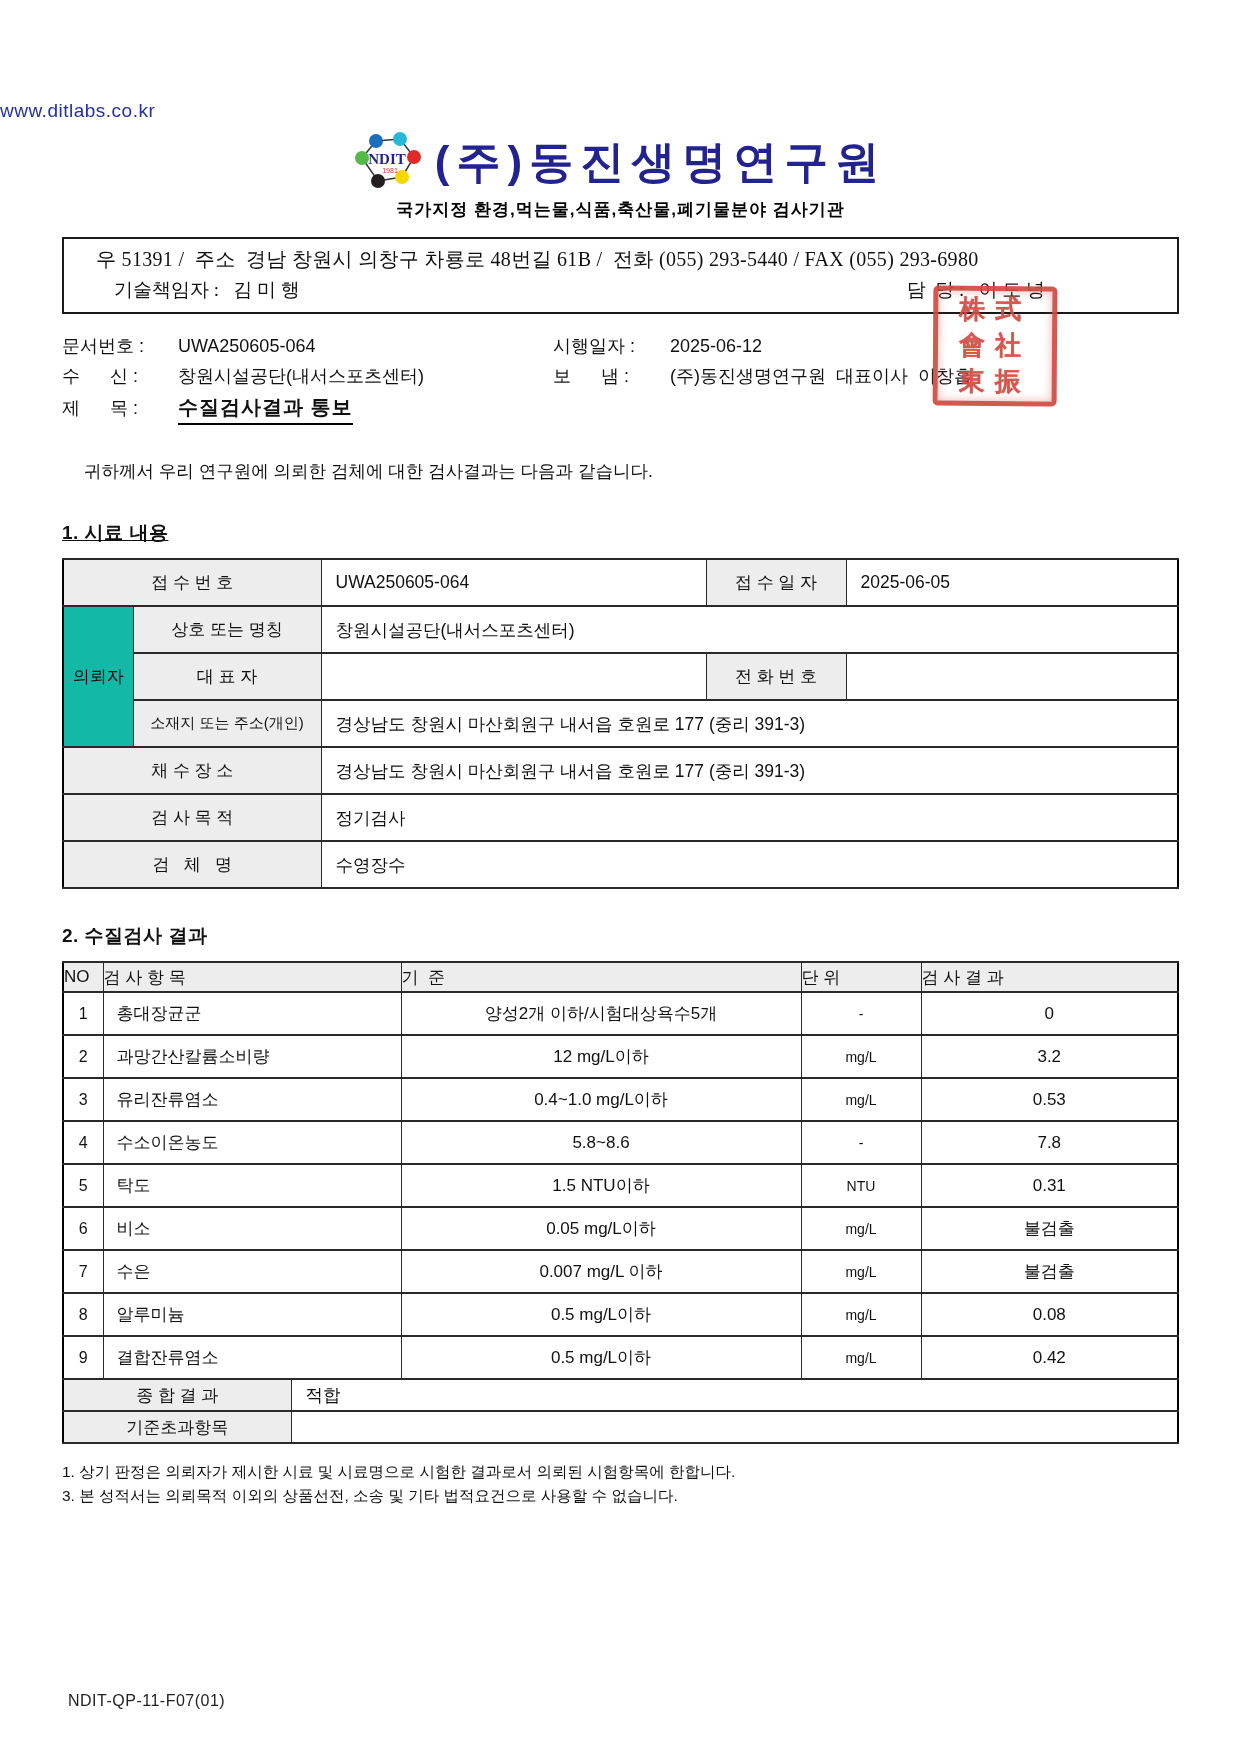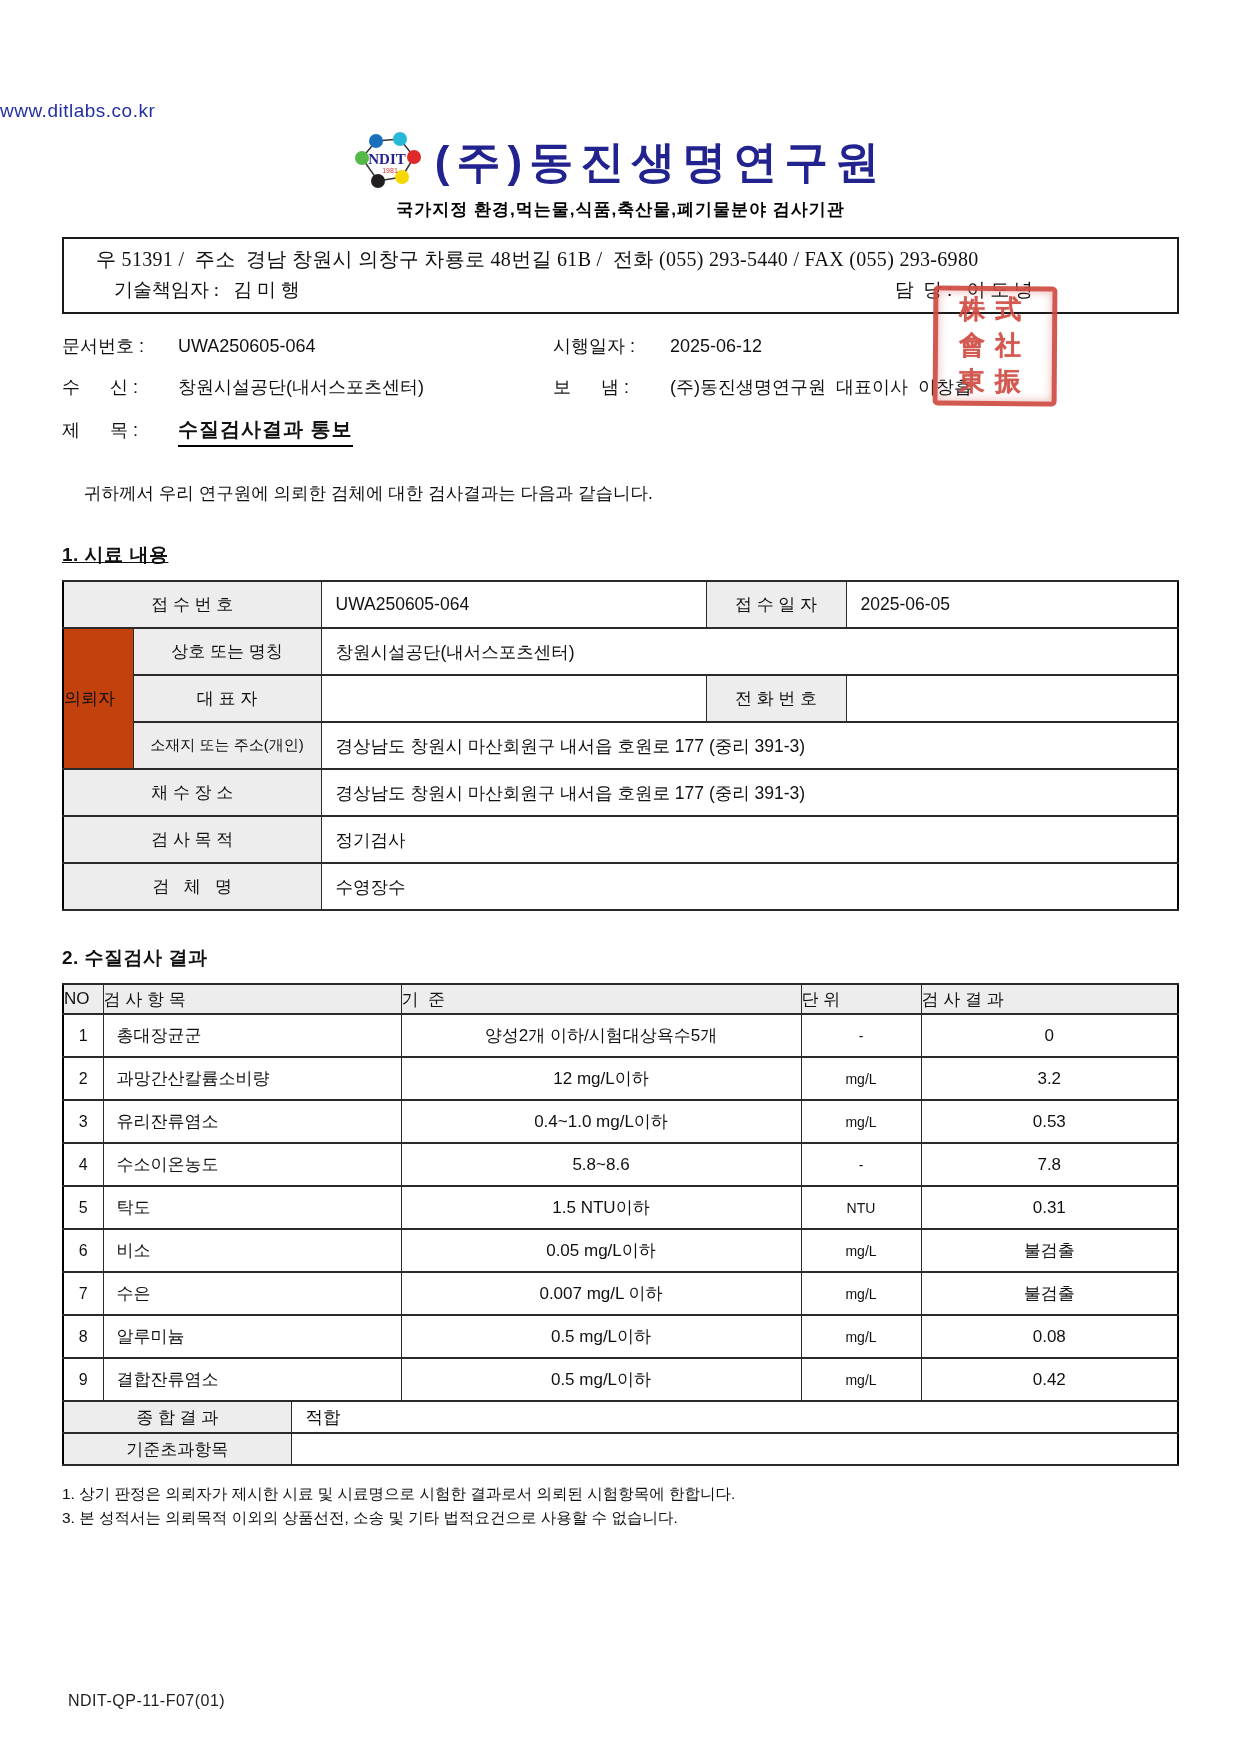--- a/index.html
+++ b/index.html
@@ -37,34 +37,34 @@
     text-align:center;
     font-size:17px; font-weight:bold;
     color:#000000;
     letter-spacing:1px;
   }
 
   
   .contact-box {
     margin-top:16px;
     border:2px solid #1a1a1a;
-    padding:7px 12px 9px 0;
+    padding:7px 0 9px 0;
     font-family:"Liberation Serif", serif;
   }
   .contact-line1 { font-size:20px; padding-left:32px; white-space:pre; letter-spacing:.3px; }
   .contact-line2 { display:flex; justify-content:space-between; font-size:19px; margin-top:4px; }
   .contact-line2 .left  { padding-left:50px; white-space:pre; }
   .contact-line2 .right { padding-right:132px; white-space:pre; }
 
   
   .doc-meta {
     margin-top:20px;
     display:grid;
     grid-template-columns:116px 375px 117px 1fr;
-    row-gap:17px;
+    row-gap:6px;
     font-size:18px;
     align-items:baseline;
   }
   .doc-meta .lbl { white-space:pre; }
   .doc-meta .val { white-space:pre; }
   .subject-val {
     font-size:20px; font-weight:bold;
     border-bottom:2px solid #000;
     display:inline-block;
     padding-bottom:2px;
@@ -194,21 +194,21 @@
           <col>
         </colgroup>
       <tbody>
           <tr>
         <td class="lblc" colspan="2">접 수 번 호</td>
         <td class="valc">UWA250605-064</td>
         <td class="lblc">접 수 일 자</td>
         <td class="valc">2025-06-05</td>
       </tr>
       <tr>
-        <td rowspan="3" style="background:#c2410c;text-align:left">의뢰자</td>
+        <td rowspan="3" style="background:#14b8a6;text-align:center">의뢰자</td>
         <td class="lblc">상호 또는 명칭</td>
         <td class="valc" colspan="3">창원시설공단(내서스포츠센터)</td>
       </tr>
       <tr>
         <td class="lblc">대 표 자</td>
         <td class="valc"></td>
         <td class="lblc">전 화 번 호</td>
         <td class="valc"></td>
       </tr>
       <tr>

